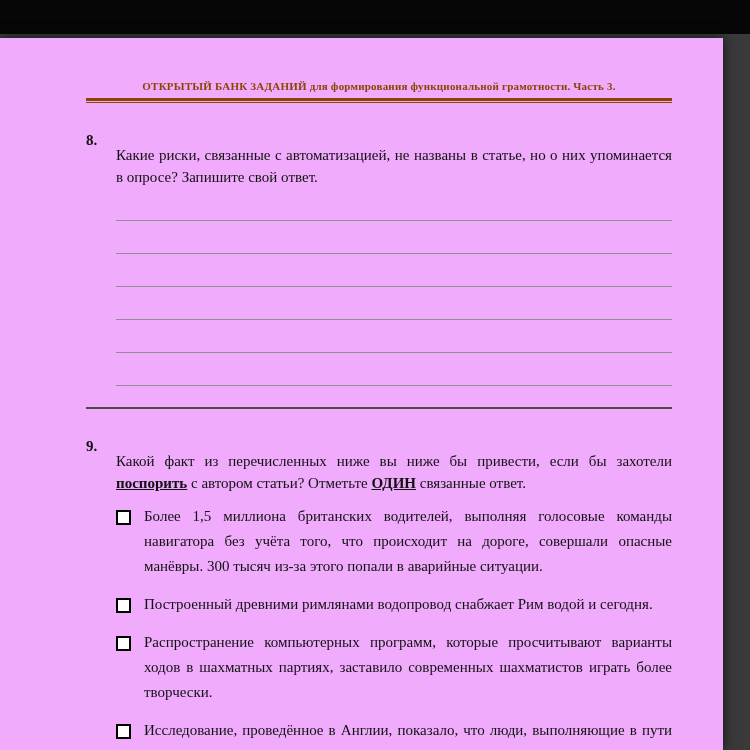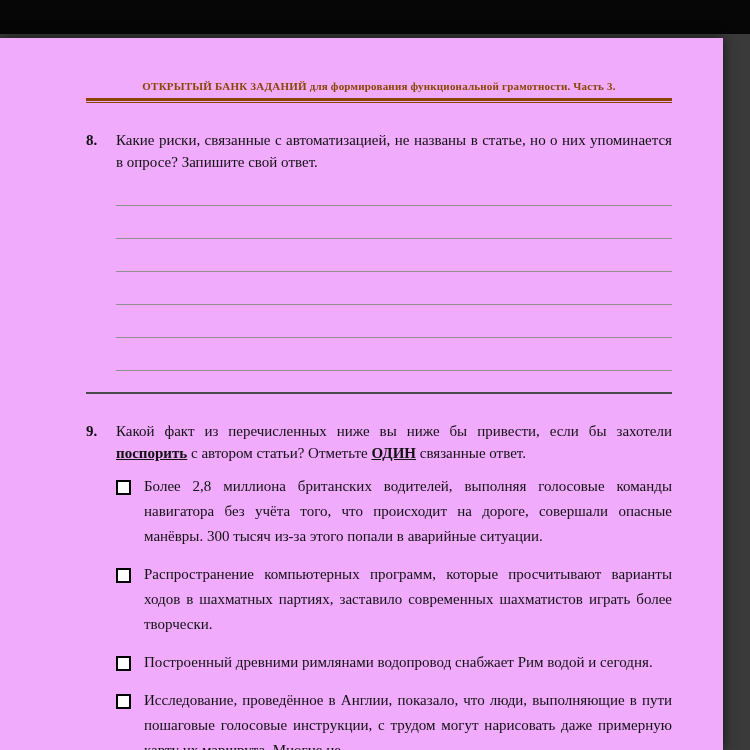--- a/index.html
+++ b/index.html
@@ -48,20 +48,21 @@
     color: #111;
   }
   .q-num {
     width: 30px;
     flex: 0 0 30px;
     font-weight: bold;
   }
   .q-text {
     flex: 1;
     text-align: justify;
+    margin-top: 15px;
   }
   .q-text b { font-weight: bold; text-decoration: underline; }
   .answer-lines { margin-left: 30px; margin-top: 0; }
   .answer-line {
     height: 32px;
     border-bottom: 1px solid #8f8f8f;
   }
   .divider {
     margin-top: 21px;
     height: 2px;
@@ -124,31 +125,31 @@
 
     <div class="question">
       <div class="q-num">9.</div>
       <div class="q-text"><span>Какой факт из перечисленных ниже вы ниже бы привести, если бы захотели </span><b>поспорить</b><span> с автором статьи? Отметьте </span><b>ОДИН</b><span> связанные ответ.</span></div>
     </div>
 
     <div class="options">
 
       <div class="option">
         <span class="checkbox"></span>
-        <div class="opt-text">Более 2,8 миллиона британских водителей, выполняя голосовые команды навигатора без учёта того, что происходит на дороге, совершали опасные манёвры. 300 тысяч из-за этого попали в аварийные ситуации.</div>
+        <div class="opt-text">Более 1,5 миллиона британских водителей, выполняя голосовые команды навигатора без учёта того, что происходит на дороге, совершали опасные манёвры. 300 тысяч из-за этого попали в аварийные ситуации.</div>
+      </div>
+
+      <div class="option">
+        <span class="checkbox"></span>
+        <div class="opt-text">Построенный древними римлянами водопровод снабжает Рим водой и сегодня.</div>
       </div>
 
       <div class="option">
         <span class="checkbox"></span>
         <div class="opt-text">Распространение компьютерных программ, которые просчитывают варианты ходов в шахматных партиях, заставило современных шахматистов играть более творчески.</div>
-      </div>
-
-      <div class="option">
-        <span class="checkbox"></span>
-        <div class="opt-text">Построенный древними римлянами водопровод снабжает Рим водой и сегодня.</div>
       </div>
 
       <div class="option">
         <span class="checkbox"></span>
         <div class="opt-text">Исследование, проведённое в Англии, показало, что люди, выполняющие в пути пошаговые голосовые инструкции, с трудом могут нарисовать даже примерную карту их маршрута. Многие не</div>
       </div>
 
     </div>
   </div>
 </div>

